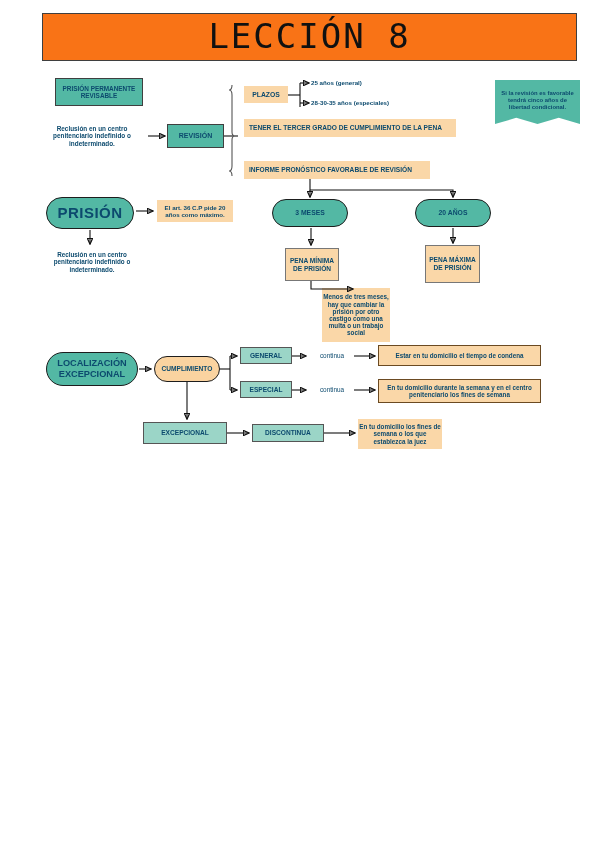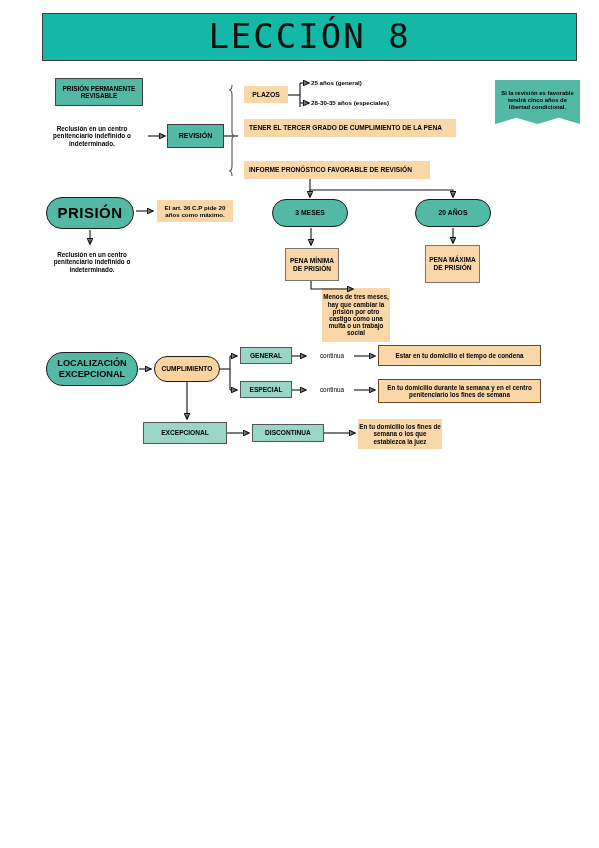--- a/index.html
+++ b/index.html
@@ -18,29 +18,29 @@
     overflow: hidden;
   }
   .node {
     position: absolute;
     box-sizing: border-box;
     display: flex;
     align-items: center;
     justify-content: center;
     text-align: center;
     line-height: 1.15;
-    color: #000000;
+    color: #0c4a6e;
   }
   
   #title-banner {
     left: 42px;
     top: 13px;
     width: 535px;
     height: 48px;
-    background: #14b8a6;
+    background: #f97316;
     border: 1px solid #3f3f3f;
     font-family: "DejaVu Sans Mono", monospace;
     font-size: 34px;
     letter-spacing: 2px;
     color: #111;
   }
   
   .rect-teal {
     background: #53b8a4;
     border: 1.4px solid #3f3f3f;

